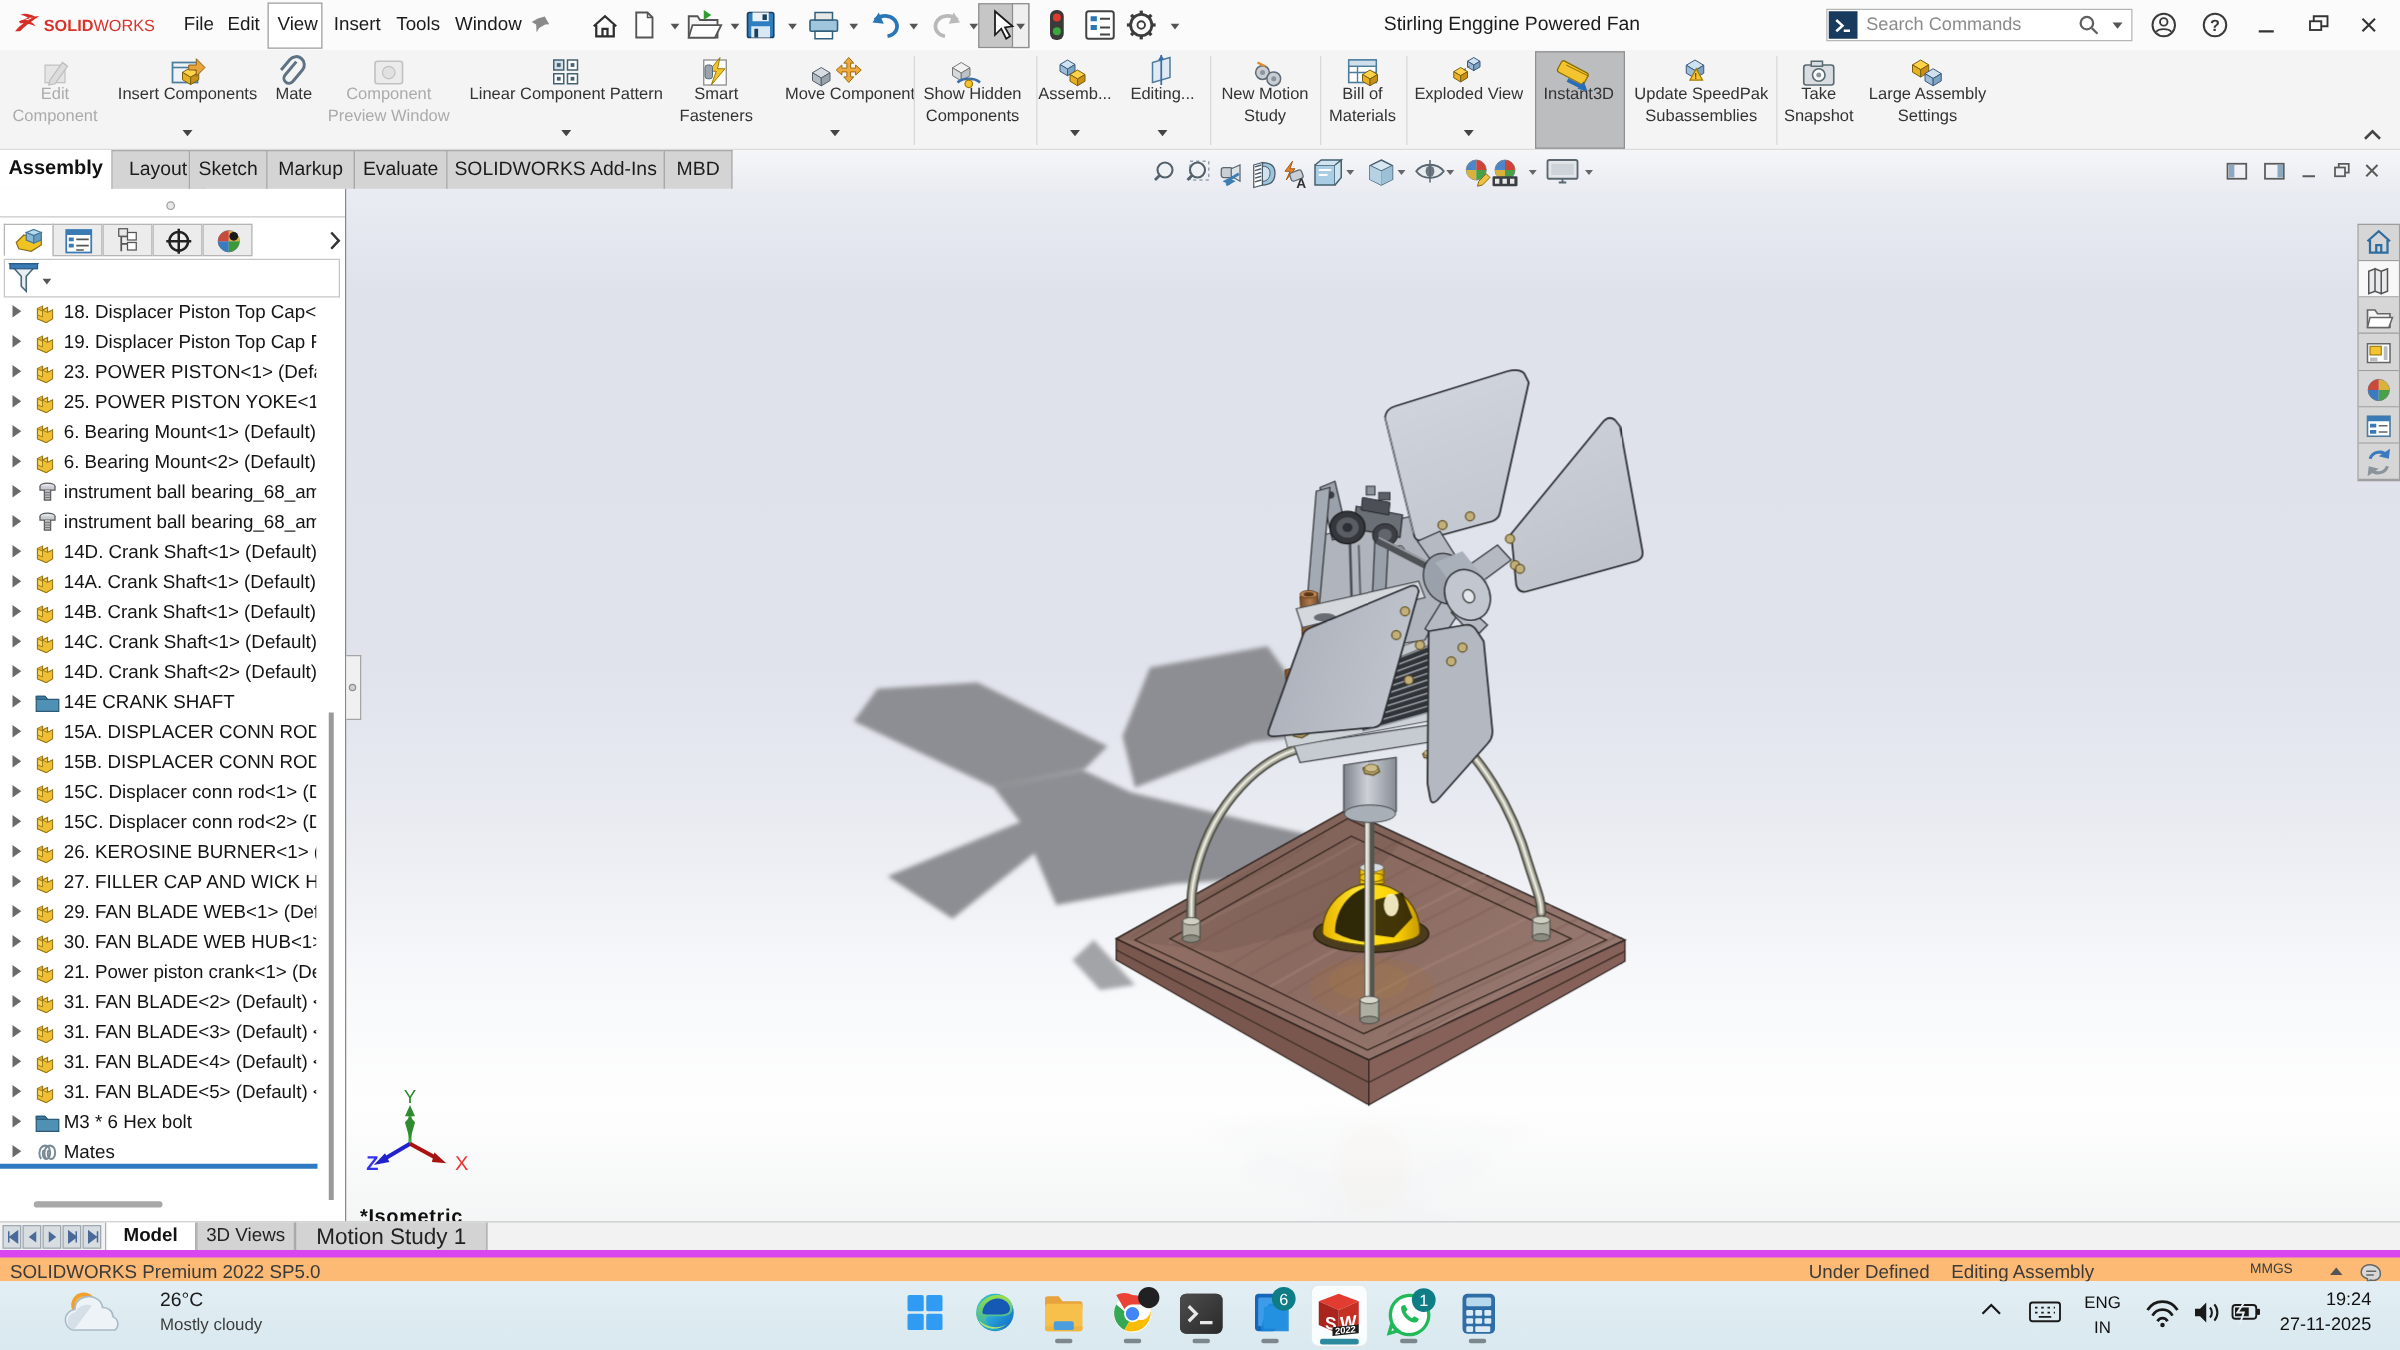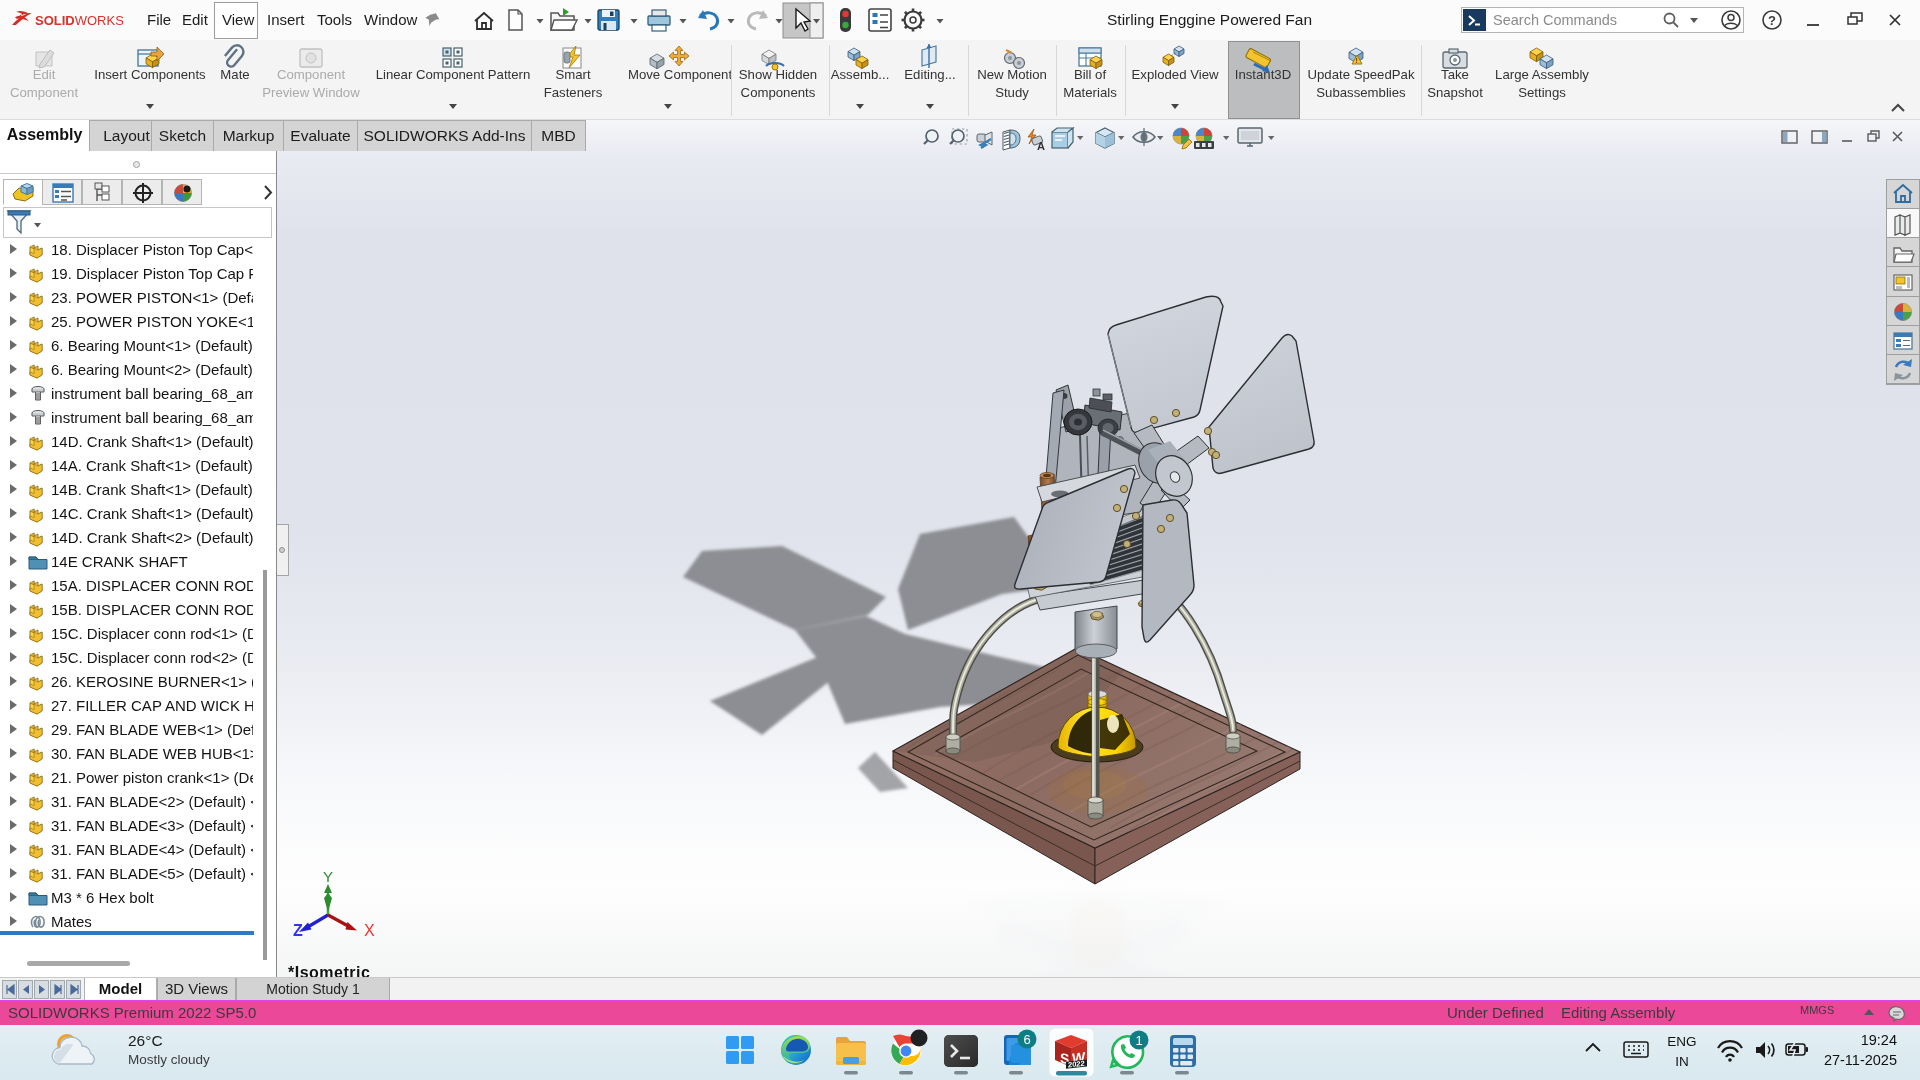--- a/index.html
+++ b/index.html
@@ -4,21 +4,21 @@
 html,body{width:1920px;height:1080px;overflow:hidden}
 body{font-family:"Liberation Sans",sans-serif;position:relative;background:#fff;color:#1a1a1a}
 .abs{position:absolute}
 #titlebar{position:absolute;left:0;top:0;width:1920px;height:40px;background:#fbfbfb;z-index:20}
 #ribbon{position:absolute;left:0;top:40px;width:1920px;height:80px;background:#f4f4f4;z-index:20;border-bottom:1px solid #dcdcdc}
 #tabrow{position:absolute;left:0;top:120px;width:640px;height:31px;z-index:20}
 #viewport{position:absolute;left:0;top:120px;width:1920px;height:880px;z-index:1;
  background:linear-gradient(180deg,#f5f6f8 0%,#e9ebf2 4%,#dfe2eb 13%,#e0e3ec 47%,#eaecf2 62%,#f7f8fa 75%,#fefefe 87%,#f2f3f4 100%)}
 #leftpanel{position:absolute;left:0;top:151px;width:277px;height:826px;background:#fff;border-right:1px solid #888;z-index:10;overflow:hidden}
 #modeltabs{position:absolute;left:0;top:977px;width:1920px;height:23px;background:#f2f2f2;border-top:1px solid #c9c9c9;z-index:12}
-#statusbar{position:absolute;left:0;top:1000px;width:1920px;height:25px;background:#ec4899;border-top:1px solid #d946ef;z-index:12}
+#statusbar{position:absolute;left:0;top:1000px;width:1920px;height:25px;background:#fdba74;border-top:6px solid #d946ef;z-index:12}
 #taskbar{position:absolute;left:0;top:1025px;width:1920px;height:55px;background:linear-gradient(180deg,#e2eef3,#d9e9ef);z-index:30}
 .menuitem{position:absolute;top:0;height:40px;line-height:40px;font-size:15px;color:#1b1b1b}
 .rlabel{position:absolute;font-size:13.2px;color:#333;text-align:center;white-space:nowrap;line-height:18px}
 .rgray{color:#ababab}
 .rsep{position:absolute;top:5px;height:71px;width:1px;background:#d8d8d8}
 .tab{position:absolute;top:0;height:31px;background:#d4d4d4;border:1px solid #a9a9a9;border-bottom:none;text-align:center;font-size:15.5px;color:#1c1c1c;line-height:29px}
 .caret{position:absolute;width:0;height:0;border-left:4px solid transparent;border-right:4px solid transparent;border-top:5px solid #444}
 .trow{position:absolute;left:0;width:253px;height:24px;white-space:nowrap;overflow:hidden}
 .trow .txt{position:absolute;left:51px;top:3px;font-size:15px;color:#141414}
 .tarr{position:absolute;left:10px;top:6px;width:0;height:0;border-top:5.5px solid transparent;border-bottom:5.5px solid transparent;border-left:7px solid #6a6a6a}
@@ -84,21 +84,21 @@
         <line x1="0.0" y1="8.5" x2="0.0" y2="11.5" stroke="#3c3c3c" stroke-width="2.6"></line>
         <line x1="-6.0" y1="6.0" x2="-8.1" y2="8.1" stroke="#3c3c3c" stroke-width="2.6"></line>
         <line x1="-8.5" y1="0.0" x2="-11.5" y2="0.0" stroke="#3c3c3c" stroke-width="2.6"></line>
         <line x1="-6.0" y1="-6.0" x2="-8.1" y2="-8.1" stroke="#3c3c3c" stroke-width="2.6"></line>
         <line x1="-0.0" y1="-8.5" x2="-0.0" y2="-11.5" stroke="#3c3c3c" stroke-width="2.6"></line>
         <line x1="6.0" y1="-6.0" x2="8.1" y2="-8.1" stroke="#3c3c3c" stroke-width="2.6"></line>
       </g>
       <path d="M936.5,19 l7,0 l-3.5,4.5 z" fill="#555"></path>
     </svg>
     <div class="abs" style="left:1107px;top:0;height:40px;line-height:40px;font-size:15.5px;color:#1b1b1b">Stirling Enggine Powered Fan</div>
-    <div class="abs" style="left:1461px;top:7px;width:283px;height:26px;background:#fff;border:1px solid #b5b5b5">
+    <div class="abs" style="left:1461px;top:7px;width:245px;height:26px;background:#fff;border:1px solid #b5b5b5">
 <div class="abs" style="left:1px;top:1px;width:23px;height:22px;background:#173a5e"></div>
 <svg class="abs" style="left:4px;top:4px" width="17" height="17" viewBox="0 0 17 17">
         <path d="M3 4 L8 8.5 L3 13" fill="none" stroke="#fff" stroke-width="2"></path>
         <path d="M9 12.5 L14 12.5" stroke="#fff" stroke-width="2"></path>
       </svg>
 <div class="abs" style="left:31px;top:0;height:24px;line-height:24px;font-size:14.5px;color:#8b8b8b">Search Commands</div>
 <svg class="abs" style="left:200px;top:3px" width="18" height="18" viewBox="0 0 18 18">
         <circle cx="7.5" cy="7.5" r="5" fill="none" stroke="#5f5f5f" stroke-width="1.8"></circle>
         <line x1="11.5" y1="11.5" x2="16" y2="16" stroke="#5f5f5f" stroke-width="1.8"></line>
       </svg>
@@ -906,21 +906,21 @@
     <div class="abs" style="left:66px;top:2px;width:15px;height:19px;background:#d8dde2;border:1px solid #a0a8b0"></div>
     <svg class="abs" style="left:2px;top:2px" width="82" height="19" viewBox="0 0 82 19">
 <path d="M5 5 L5 14 M12 5 L6 9.5 L12 14 Z" fill="#4a6a9a" stroke="#4a6a9a" stroke-width="1.2"></path>
 <path d="M27 5 L21 9.5 L27 14 Z" fill="#4a6a9a"></path>
 <path d="M37 5 L43 9.5 L37 14 Z" fill="#4a6a9a"></path>
 <path d="M53 5 L59 9.5 L53 14 Z M59 5 L59 14" fill="#4a6a9a" stroke="#4a6a9a" stroke-width="1.2"></path>
 <path d="M69 5 L75 9.5 L69 14 Z M76 5 L76 14" fill="#4a6a9a" stroke="#4a6a9a" stroke-width="1.2"></path>
 </svg>
     <div class="abs" style="left:84px;top:0;width:73px;height:23px;background:#fff;border:1px solid #b0b0b0;border-top:none;text-align:center;font-weight:bold;font-size:15px;line-height:22px;color:#111">Model</div>
     <div class="abs" style="left:157px;top:0;width:79px;height:23px;background:#d3d3d3;border:1px solid #aaa;border-top:none;text-align:center;font-size:15px;line-height:22px;color:#222">3D Views</div>
-    <div class="abs" style="left:236px;top:0;width:154px;height:23px;background:#d3d3d3;border:1px solid #aaa;border-top:none;text-align:center;font-size:14px;line-height:22px;color:#222">Motion Study 1</div>
+    <div class="abs" style="left:236px;top:0;width:154px;height:23px;background:#d3d3d3;border:1px solid #aaa;border-top:none;text-align:center;font-size:18px;line-height:22px;color:#222">Motion Study 1</div>
   </div>
 <div id="statusbar">
     <div class="abs" style="left:8px;top:3px;font-size:15px;color:#3b3b3b">SOLIDWORKS Premium 2022 SP5.0</div>
     <div class="abs" style="left:1447px;top:3px;font-size:15px;color:#3b3b3b">Under Defined</div>
     <div class="abs" style="left:1561px;top:3px;font-size:15px;color:#3b3b3b">Editing Assembly</div>
     <div class="abs" style="left:1800px;top:3px;font-size:11px;color:#3b3b3b">MMGS</div>
     <div class="abs" style="left:1864px;top:8px;width:0;height:0;border-left:5px solid transparent;border-right:5px solid transparent;border-bottom:6px solid #555"></div>
     <svg class="abs" style="left:1886px;top:3px" width="22" height="19" viewBox="0 0 22 19">
       <path d="M3 9 C3 4 8 2 12 3 C17 4 19 8 18 12 C17 15 13 16 10 15 L8 17 L8 14 C5 13 3 11 3 9 Z" fill="#d8d8d8" stroke="#666" stroke-width="1.2"></path>
       <path d="M7 8 L15 8 M7 11 L13 11" stroke="#666" stroke-width="1.1"></path>

